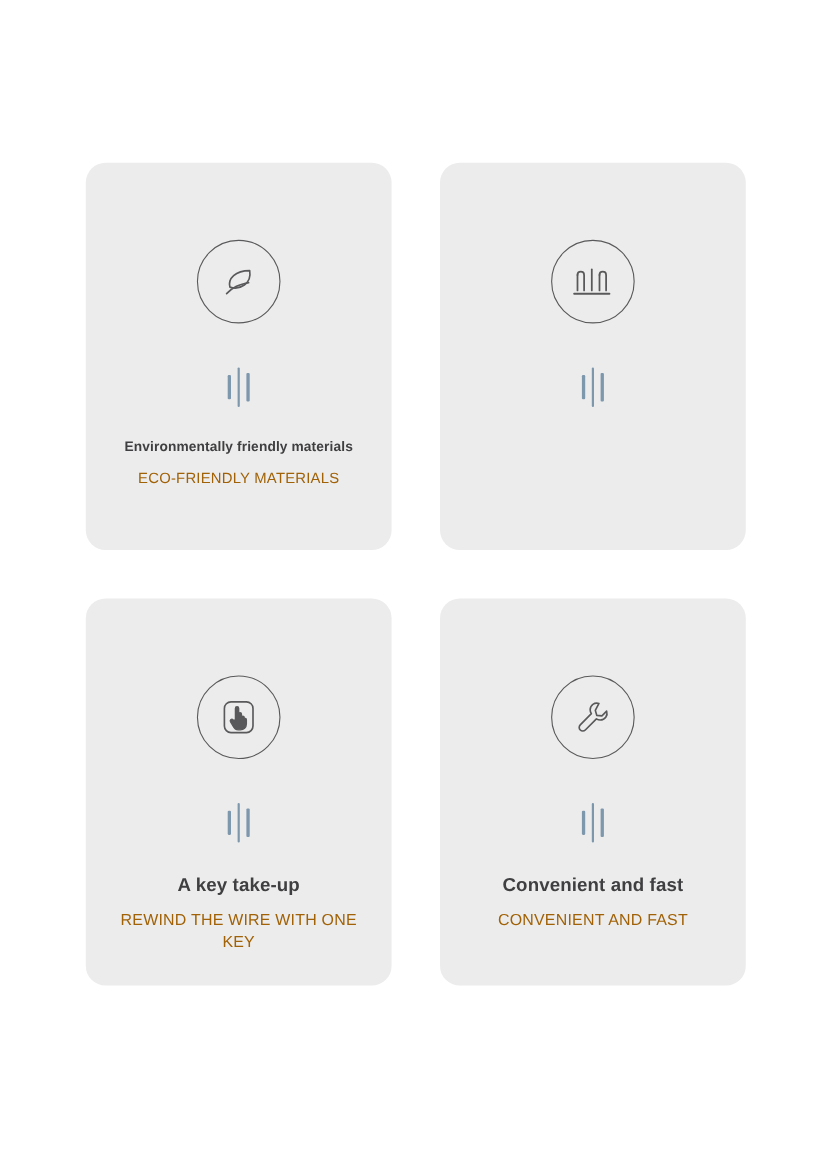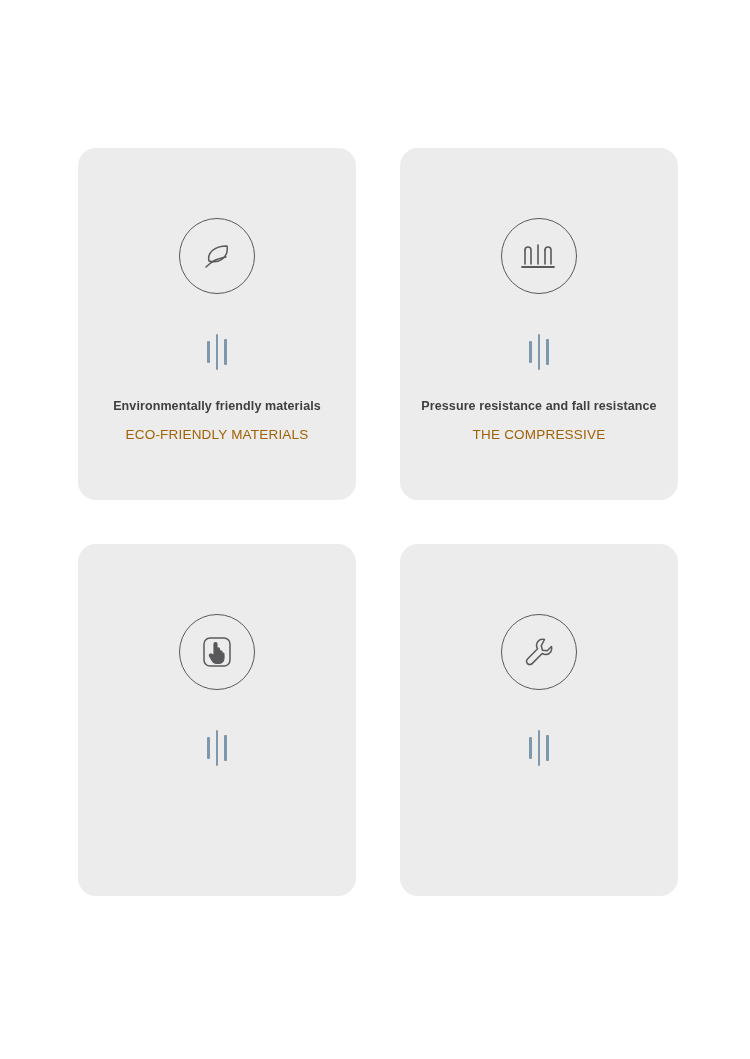--- a/index.html
+++ b/index.html
@@ -125,47 +125,51 @@
           <path d="M29 31 L29 17" fill="none" stroke="#59595b" stroke-width="1.6" stroke-linecap="round"></path>
           <path d="M29 17 C29 13, 35 13, 35 17 L35 31" fill="none" stroke="#59595b" stroke-width="1.6" stroke-linecap="round"></path>
           <path d="M6 34 L38 34" fill="none" stroke="#59595b" stroke-width="1.8" stroke-linecap="round"></path>
         </svg>
       </div>
       <div class="bars">
         <span class="b1"></span>
           <span class="b2"></span>
           <span class="b3"></span>
       </div>
-      <div class="titles">
-        <div class="card-title">Pressure resistance and fall resistance</div>
-        <div class="card-sub">THE COMPRESSIVE</div>
-      </div>
     </div>
 
     <div class="card lg">
       <div class="icon-circle">
         <svg width="46" height="46" viewBox="0 0 46 46" aria-hidden="true">
           <rect x="10" y="9" width="26" height="28" rx="6" fill="none" stroke="#59595b" stroke-width="1.5"></rect>
           <path d="M20 26 L20 15 C20 13, 23 13, 23 15 L23 23 L23 20 C23 18.5, 25.5 18.5, 25.5 20 L25.5 23 C25.5 21.6, 28 21.6, 28 23 L28 25 C28 23.8, 30 23.8, 30 25.4 L30 29 C30 32.5, 27.5 34.5, 24.5 34.5 L22.5 34.5 C20 34.5, 18.8 33, 17.8 31 L15.5 27 C14.8 25.6, 16.6 24.2, 17.8 25.4 Z" fill="#59595b" stroke="#59595b" stroke-width="1.2" stroke-linejoin="round"></path>
         </svg>
       </div>
       <div class="bars">
         <span class="b1"></span>
           <span class="b2"></span>
           <span class="b3"></span>
       </div>
+      <div class="titles">
+        <div class="card-title">A key take-up</div>
+        <div class="card-sub">REWIND THE WIRE WITH ONE KEY</div>
+      </div>
     </div>
 
     <div class="card lg">
       <div class="icon-circle">
         <svg width="46" height="46" viewBox="0 0 46 46" aria-hidden="true">
           <path d="M28.5 10.5 C24.5 9.2, 20.5 12, 20.5 16.3 C20.5 17.6, 20.9 18.8, 21.6 19.8 L11.5 30 C10.2 31.3, 10.2 33.3, 11.5 34.6 C12.8 35.9, 14.8 35.9, 16.1 34.6 L26.2 24.5 C27.2 25.1, 28.4 25.5, 29.7 25.5 C34 25.5, 36.8 21.5, 35.5 17.5 L31.2 21.8 L26.5 21.3 L25.2 16.8 Z" fill="none" stroke="#59595b" stroke-width="1.5" stroke-linejoin="round" stroke-linecap="round"></path>
         </svg>
       </div>
       <div class="bars">
         <span class="b1"></span>
           <span class="b2"></span>
           <span class="b3"></span>
       </div>
+      <div class="titles">
+        <div class="card-title">Convenient and fast</div>
+        <div class="card-sub">CONVENIENT AND FAST</div>
+      </div>
     </div>
 
   </div>
 </div>
 
 </body></html>

